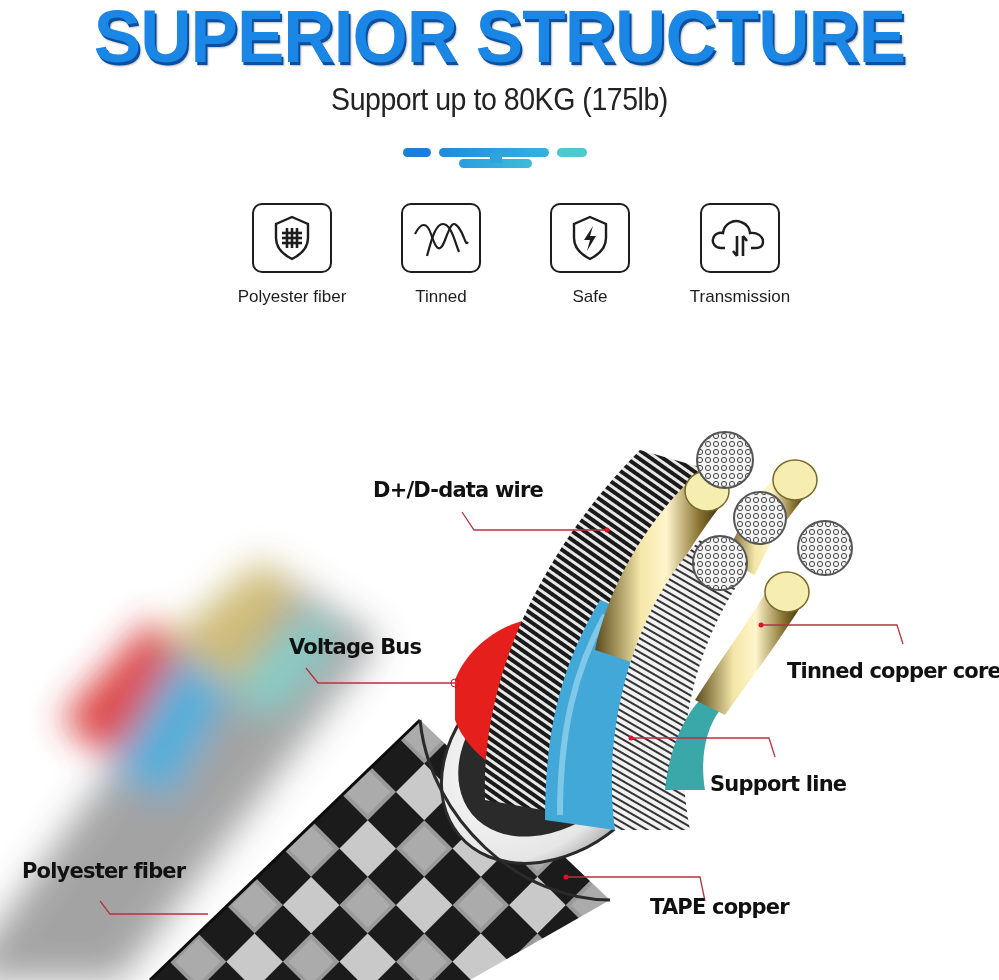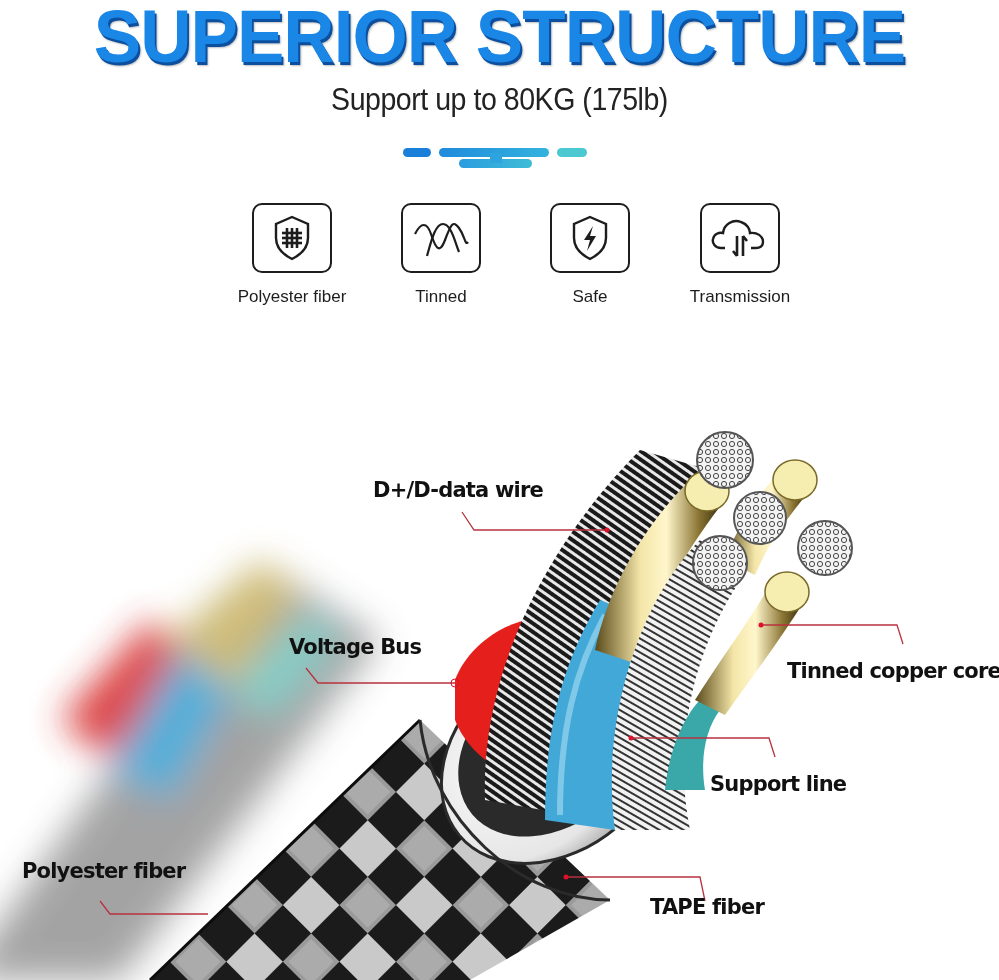--- a/index.html
+++ b/index.html
@@ -193,13 +193,13 @@
     <circle cx="631" cy="738" r="2.5"></circle>
     <circle cx="566" cy="877" r="2.5"></circle>
   </g>
 </svg>
 
 <div class="callout-label" style="left:373px;top:478px;">D+/D-data wire</div>
 <div class="callout-label" style="left:241px;top:635px;margin-left:48px;">Voltage Bus</div>
 <div class="callout-label" style="left:787px;top:659px;">Tinned copper core</div>
 <div class="callout-label" style="left:710px;top:772px;">Support line</div>
 <div class="callout-label" style="left:22px;top:859px;">Polyester fiber</div>
-<div class="callout-label" style="left:650px;top:895px;">TAPE fiber</div>
+<div class="callout-label" style="left:650px;top:895px;">TAPE copper</div>
 
 </body></html>

